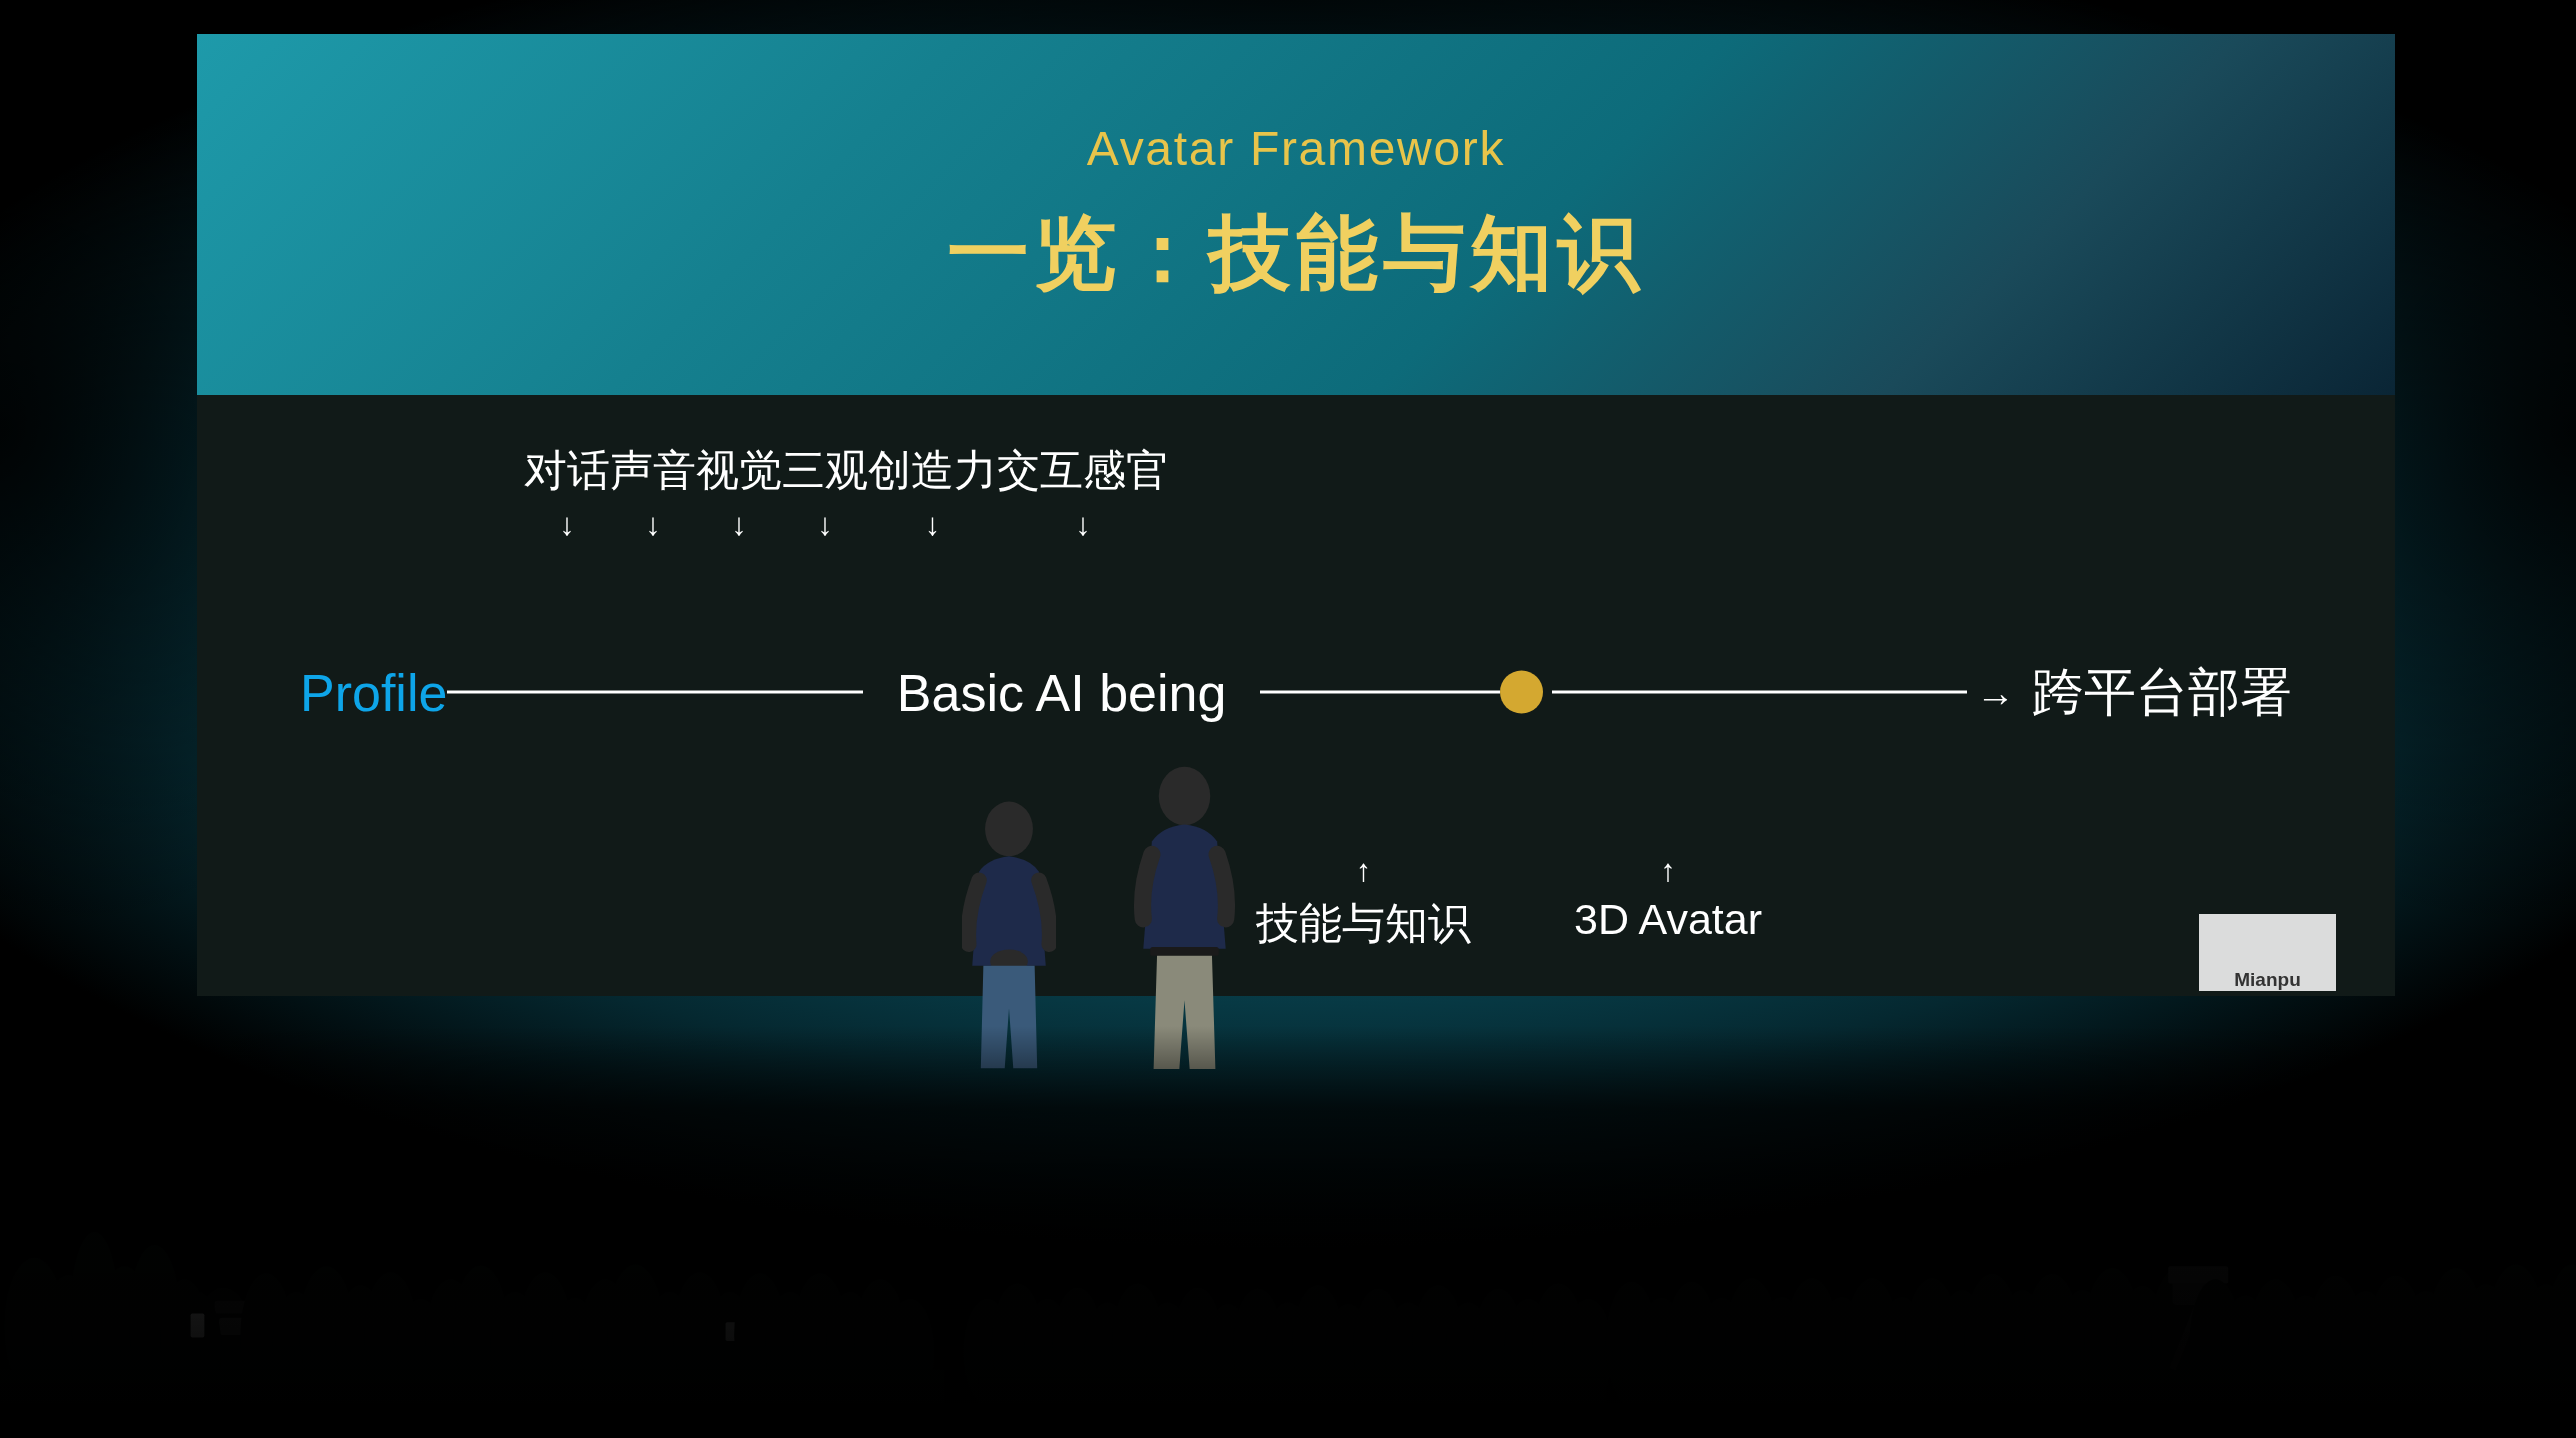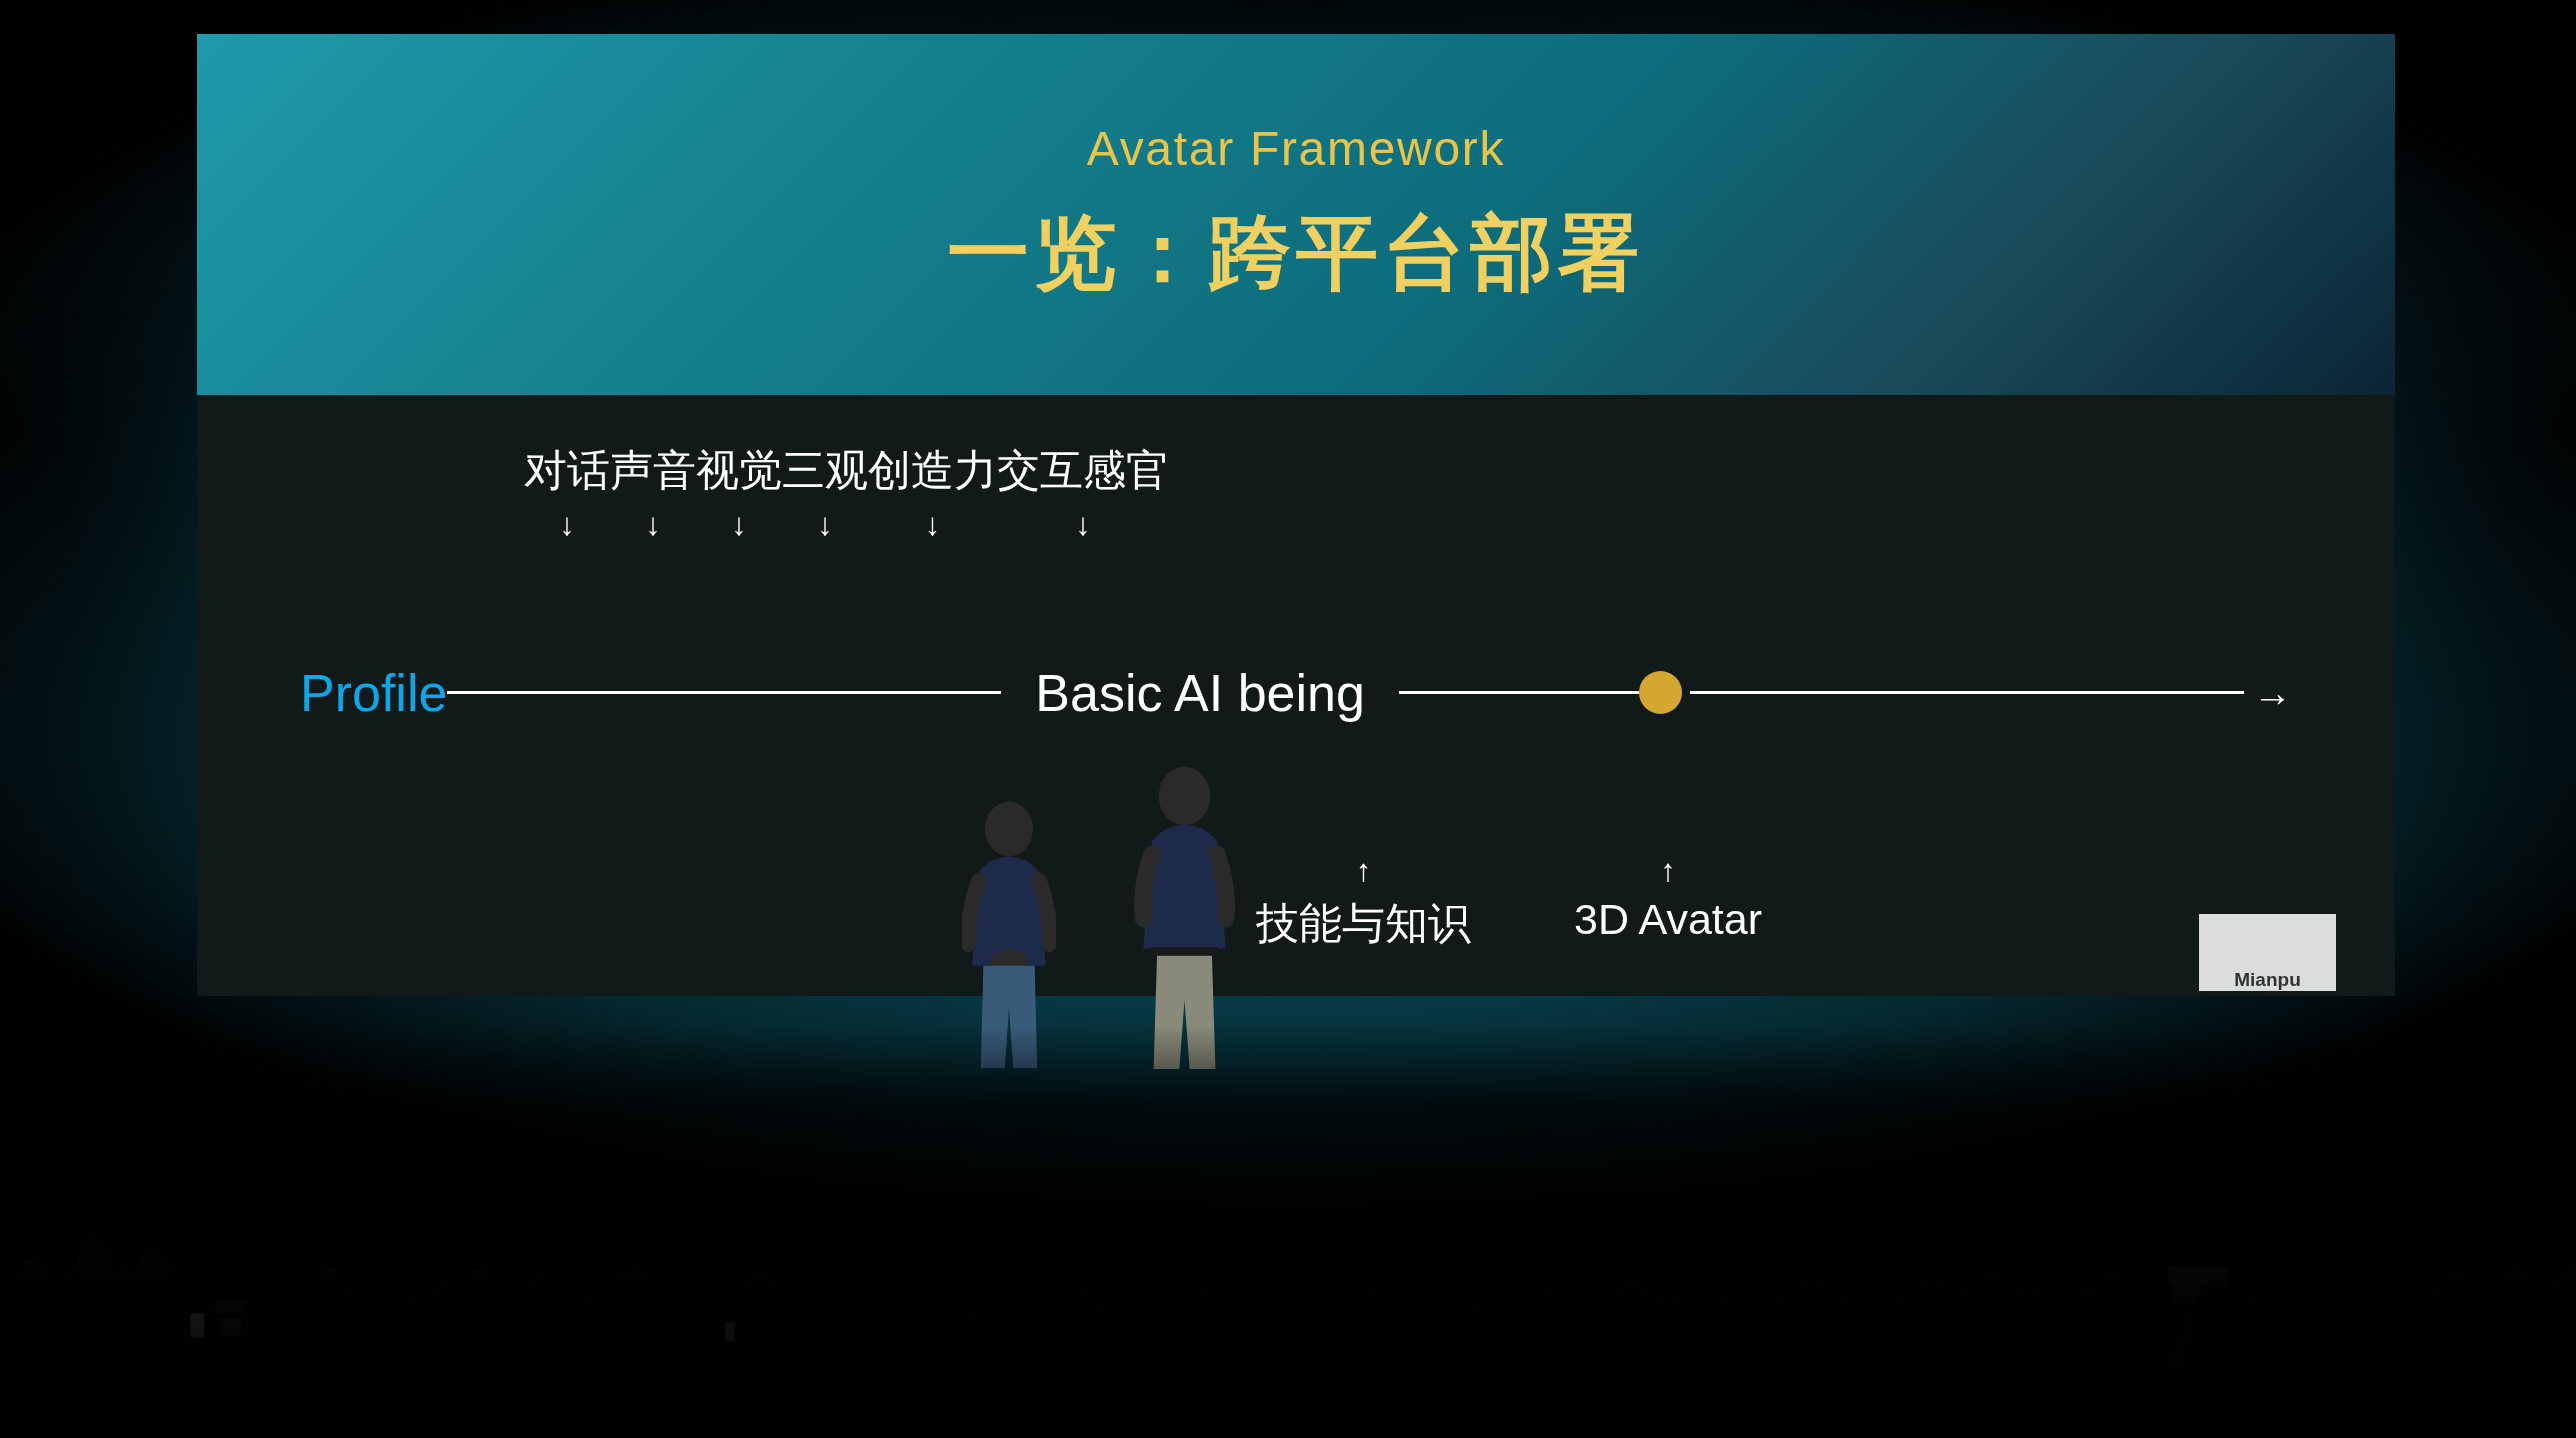--- a/index.html
+++ b/index.html
@@ -208,21 +208,21 @@
 <body>
 
 <div class="scene">
   <div class="stage-bg"></div>
   <div class="vignette"></div>
 
   <div class="screen">
 
     <div class="slide-top">
       <div class="slide-title-en">Avatar Framework</div>
-      <div class="slide-title-zh">一览：跨平台部署</div>
+      <div class="slide-title-zh">一览：技能与知识</div>
     </div>
 
     <div class="slide-diagram">
       <div class="diagram-content">
 
         <div style="position:absolute; top:47px; left:0; width:100%; display:flex; align-items:flex-end; padding: 0 103px; ">
 
           <div style="width:172px;"></div>
 
           <div class="label-item" style="margin-left:52px;">
@@ -267,20 +267,21 @@
           <span class="node-basic-ai">Basic AI being</span>
 
           <div style="height:2.6px; background:#fff; width:240px; flex-shrink:0;"></div>
 
           <div class="node-circle"></div>
 
           <div style="height:2.6px; background:#fff; flex:1; margin:0 8.6px;"></div>
 
           <span style="font-size:39px; color:#fff; flex-shrink:0;">→</span>
 
+          <span class="node-cross-platform">跨平台部署</span>
         </div>
 
         <div style="position:absolute; bottom:43px; left:0; width:100%; display:flex; align-items:flex-start; padding:0 103px;">
 
           <div style="flex:3;"></div>
 
           <div class="label-item-below" style="display:flex; flex-direction:column; align-items:center; gap:8.6px; margin-right:103px;">
             <span class="arrow-up">↑</span>
             <span class="label-text">技能与知识</span>
           </div>

